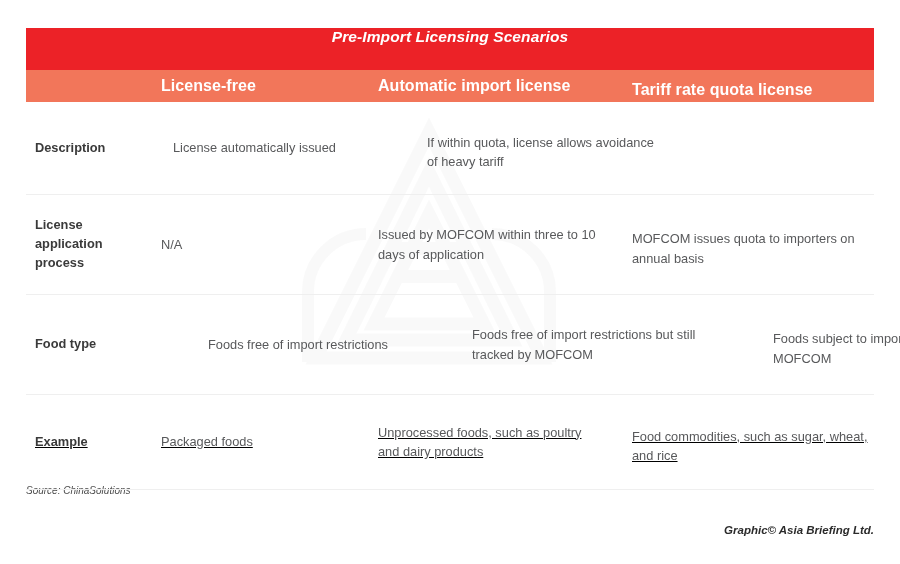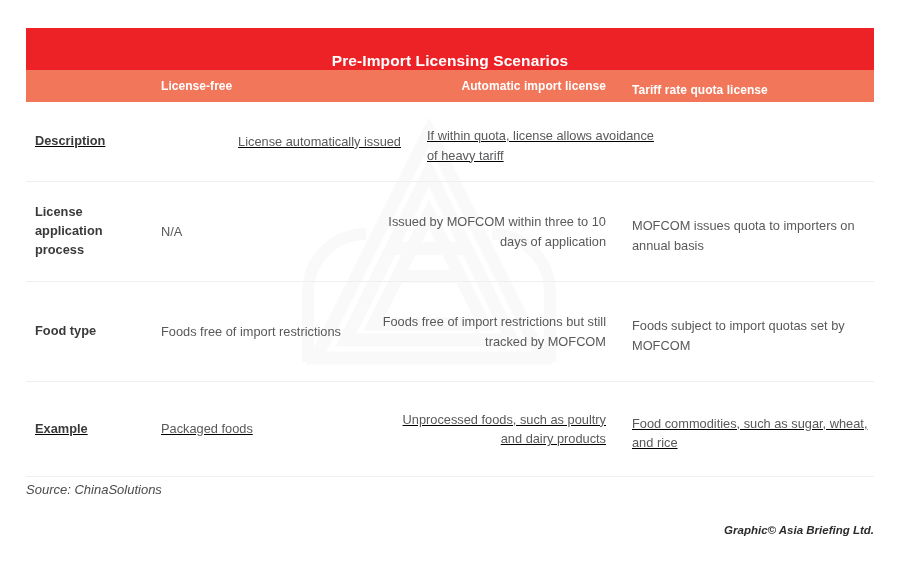--- a/index.html
+++ b/index.html
@@ -25,64 +25,65 @@
     left: 26px;
     top: 28px;
     width: 848px;
   }
 
   
   #title-bar {
     height: 42px;
     background: #ec2227;
     display: flex;
-    align-items: flex-end;
+    align-items: flex-start;
     justify-content: center;
+    font-style: italic;
   }
   #title-text {
     color: #ffffff;
     font-size: 15.5px;
     font-weight: bold;
     letter-spacing: 0.1px;
   }
 
   
   #column-header-row {
     height: 32px;
     background: #f2765a;
     display: flex;
     align-items: center;
   }
   .col-head {
     color: #ffffff;
-    font-size: 12px;
+    font-size: 16px;
     font-weight: bold;
     letter-spacing: 0.05px;
   }
 
   
   .c0 { width: 120px; flex: 0 0 120px; padding-left: 9px; }
   .c1 { width: 205px; flex: 0 0 205px; padding-left: 15px; }
-  .c2 { width: 255px; flex: 0 0 255px; padding-left: 27px; text-align: right; }
+  .c2 { width: 255px; flex: 0 0 255px; padding-left: 27px; }
   .c3 { width: 263px; flex: 0 0 263px; padding-left: 26px; margin-top: 8px; }
 
   
   #table-body { position: relative; }
 
   .data-row {
     display: flex;
     align-items: center;
     border-bottom: 1px solid #efefef;
     background: transparent;
     position: relative;
     z-index: 2;
   }
-  .data-row.r0 { height: 80px; text-decoration: underline; }
+  .data-row.r0 { height: 93px; }
   .data-row.r1 { height: 100px; }
-  .data-row.r2 { height: 100px; }
+  .data-row.r2 { height: 100px; gap: 47px; }
   .data-row.r3 { height: 95px; text-decoration: underline; }
 
   .row-label {
     font-size: 12.8px;
     font-weight: bold;
     color: #3a3a3a;
     line-height: 1.48;
   }
   .cell {
     font-size: 12.8px;
@@ -98,21 +99,21 @@
     width: 290px;
     height: 300px;
     z-index: 1;
     pointer-events: none;
     opacity: 0.5;
   }
 
   
   #footer { position: absolute; left: 26px; top: 480px; width: 848px; }
   #source-text {
-    font-size: 13px;
+    font-size: 10px;
     font-style: italic;
     color: #4a4a4a;
     font-family: "Liberation Sans", sans-serif;
     text-align: right;
   }
   #credit-text {
     position: absolute;
     right: 0;
     top: 44px;
     font-size: 11.5px;

